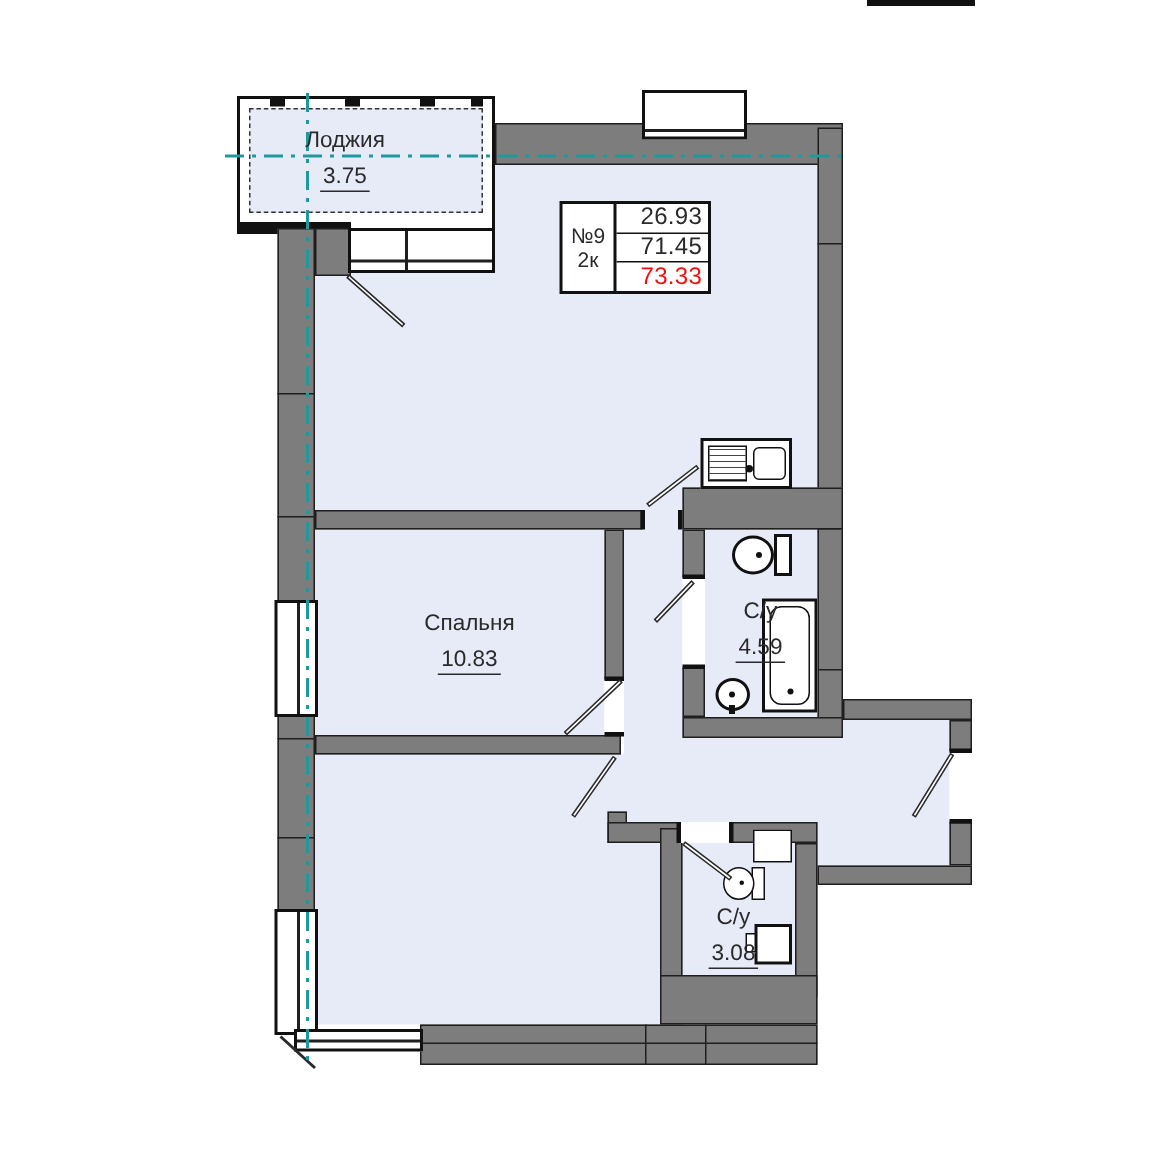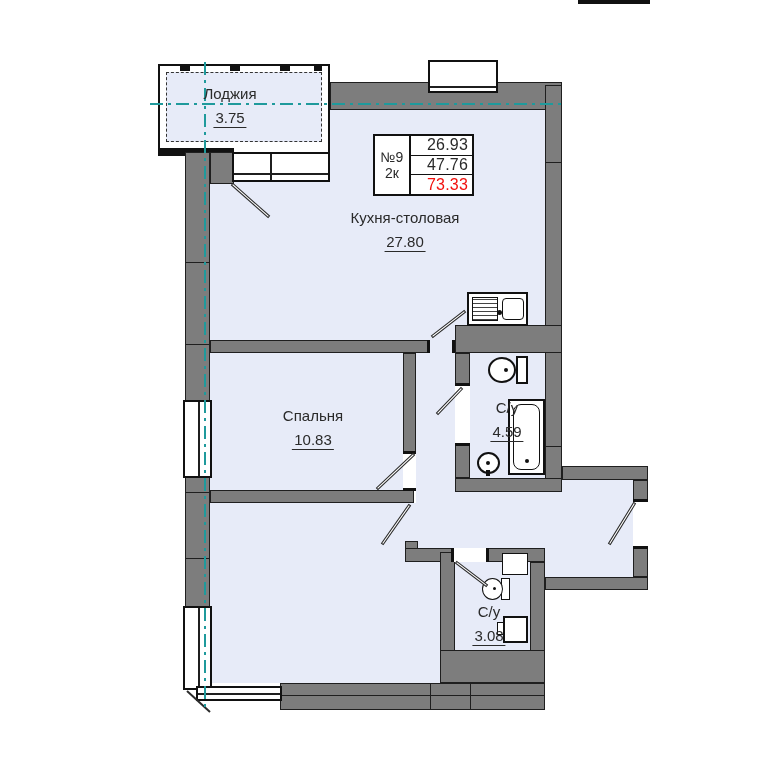--- a/index.html
+++ b/index.html
@@ -178,42 +178,38 @@
     <line x1="187" y1="691" x2="210" y2="712" stroke="#2b2b2b" stroke-width="2"></line>
   </svg>
 
   <div class="cline cl-h" style="left:150px;top:103px;width:412px;"></div>
   <div class="cline cl-v" style="left:204px;top:62px;height:650px;"></div>
 
   <div class="label" style="left:230px;top:86px;">
     <span>Лоджия</span><br>
     <span class="area">3.75</span>
   </div>
-  <div class="label" style="left:405px;top:210px;">
-    <span>Кухня-столовая</span><br>
-    <span class="area">27.80</span>
-  </div>
   <div class="label" style="left:313px;top:408px;">
     <span>Спальня</span><br>
     <span class="area">10.83</span>
   </div>
   <div class="label" style="left:507px;top:400px;">
     <span>С/у</span><br>
     <span class="area">4.59</span>
   </div>
   <div class="label" style="left:489px;top:604px;">
     <span>С/у</span><br>
     <span class="area">3.08</span>
   </div>
 
   <div id="unitcard">
     <div class="ucleft">
       <span>№9</span>
       <span>2к</span>
     </div>
     <div class="ucright">
       <div class="ucrow">26.93</div>
-      <div class="ucrow">47.76</div>
+      <div class="ucrow">71.45</div>
       <div class="ucrow hl">73.33</div>
     </div>
   </div>
 
 </div>
 
 </body></html>

